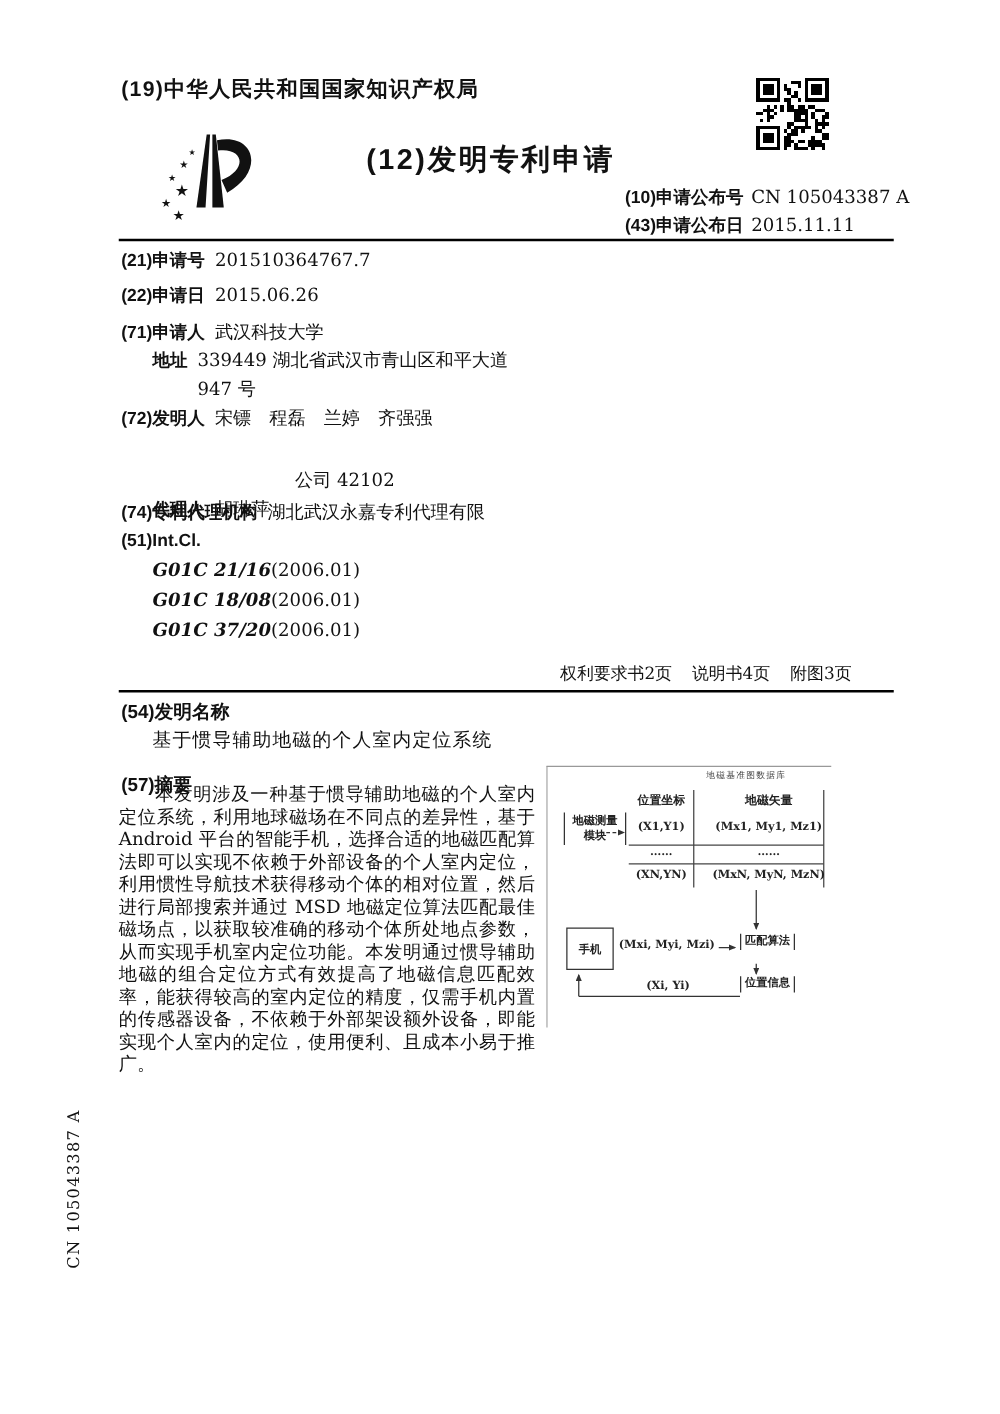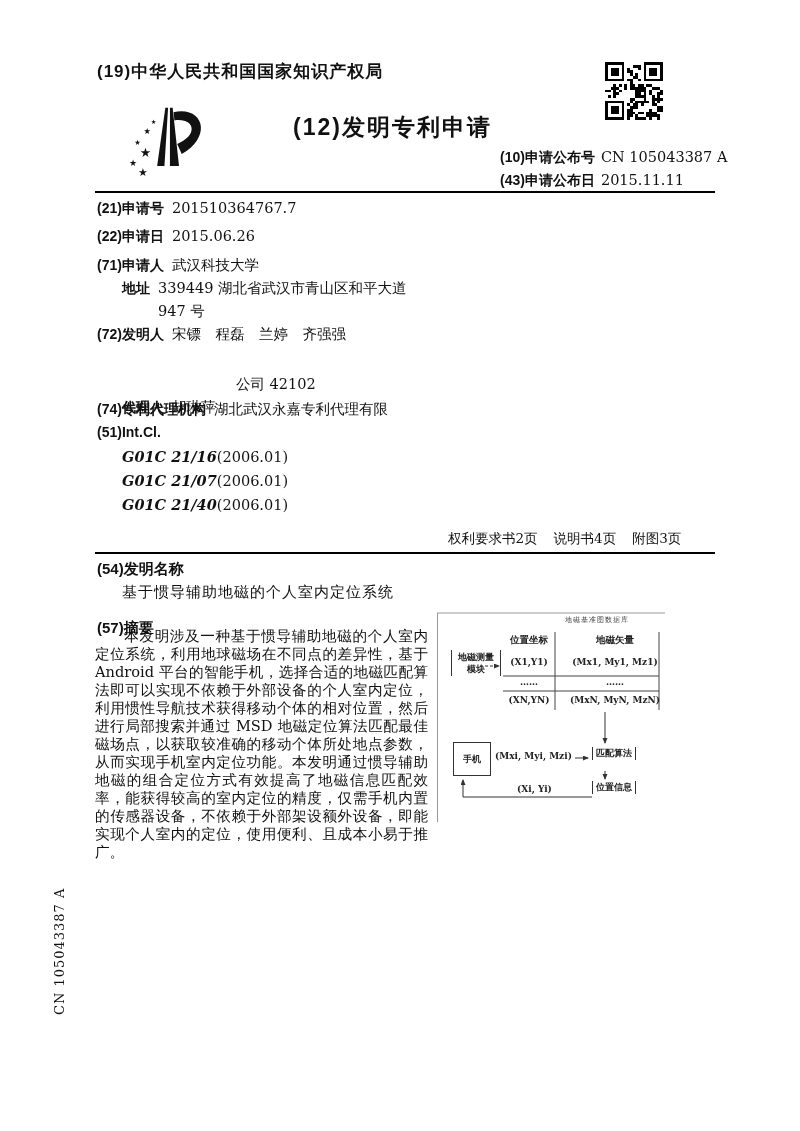--- a/index.html
+++ b/index.html
@@ -251,24 +251,24 @@
   <span class="lbl">代理人</span><span class="val">胡琳萍</span>
 </div>
 
 <div class="abs b-row" style="top:424px;">
   <span class="lbl">(51)Int.Cl.</span>
 </div>
 <div class="abs b-row indent1 val" style="top:448px;">
   <span class="italic-code">G01C 21/16</span><span>(2006.01)</span>
 </div>
 <div class="abs b-row indent1 val" style="top:472px;">
-  <span class="italic-code">G01C 21/07</span><span>(2006.01)</span>
+  <span class="italic-code">G01C 18/08</span><span>(2006.01)</span>
 </div>
 <div class="abs b-row indent1 val" style="top:496px;">
-  <span class="italic-code">G01C 21/40</span><span>(2006.01)</span>
+  <span class="italic-code">G01C 37/20</span><span>(2006.01)</span>
 </div>
 
 <div class="abs pages-row">
   <span>权利要求书2页</span>
   <span>说明书4页</span>
   <span>附图3页</span>
 </div>
 
 <div class="hline" style="left:95px; top:552px; width:620px;"></div>
 

